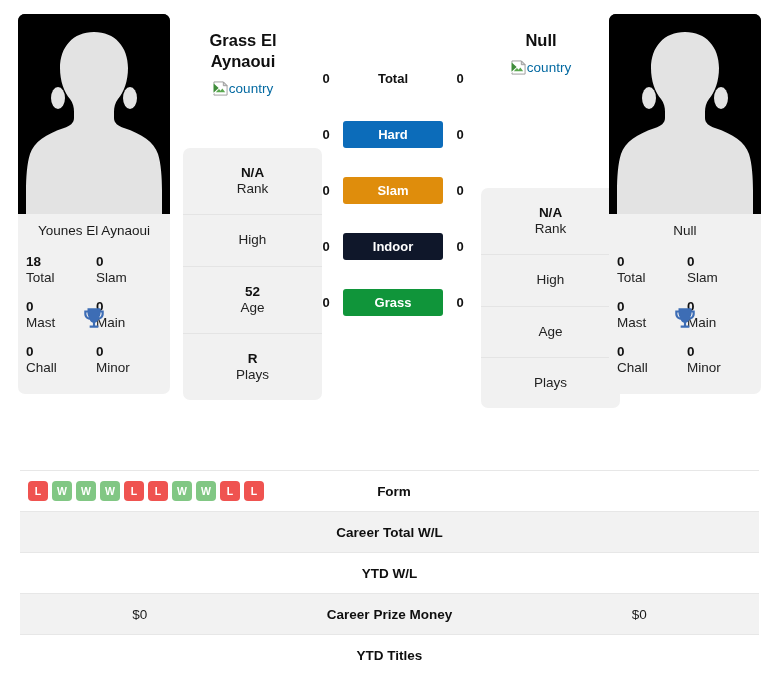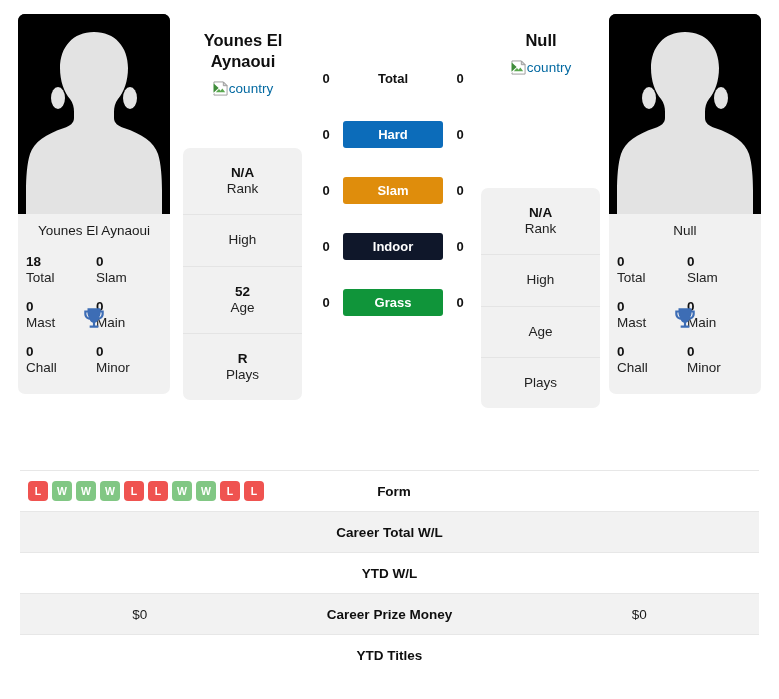--- a/index.html
+++ b/index.html
@@ -94,21 +94,21 @@
     align-items: center;
     justify-content: center;
     gap: 1px;
   }
   .broken-img { width: 15px; height: 15px; display: inline-block; flex: none; }
   .broken-img svg { display: block; width: 100%; height: 100%; }
 
   
   .info-card {
     position: absolute;
-    width: 119px;
+    width: 139px;
     background: #f1f1f1;
     border-radius: 7px;
     overflow: hidden;
   }
   .info-card.left  { left: 183px; top: 148px; }
   .info-card.right { left: 481px; top: 188px; }
   .info-row {
     text-align: center;
     padding: 17px 4px;
     line-height: 1.2;
@@ -253,21 +253,21 @@
         <span class="trophy">
           <svg viewBox="0 0 24 24" aria-hidden="true">
             <path d="M6 3h12v2h3v3c0 3-2 5-5 5.5-.6 1.4-1.7 2.4-3 2.8V19h3v2H8v-2h3v-2.7c-1.3-.4-2.4-1.4-3-2.8C5 13 3 11 3 8V5h3V3zm0 4H5v1c0 1.8 1 3.1 2.4 3.6A9 9 0 0 1 6 8V7zm12 0v1a9 9 0 0 1-1.4 3.6C18 11.1 19 9.8 19 8V7h-1z" fill="#3d6db5"></path>
           </svg>
         </span>
       </div>
     </div>
 
     <div class="name-block left">
       <div class="player-name">
-        <span>Younes El</span><br>
+        <span>Grass El</span><br>
         <span>Aynaoui</span>
       </div>
       <div class="country-line">
         <span class="broken-img">
           <svg viewBox="0 0 16 16" aria-hidden="true">
             <path d="M1 1h10l4 4v10H1z" fill="#ffffff" stroke="#9a9a9a" stroke-width="1"></path>
             <path d="M11 1l4 4h-4z" fill="#d8d8d8" stroke="#9a9a9a" stroke-width="1"></path>
             <path d="M3 12l3-4 2 2.5L10 8l3 4z" fill="#5aa84f"></path>
             <path d="M0 2l7 6-7 6z" fill="#ffffff"></path>
             <path d="M0.5 2.5l5.5 5-5.5 5z" fill="#3f8c3a"></path>

